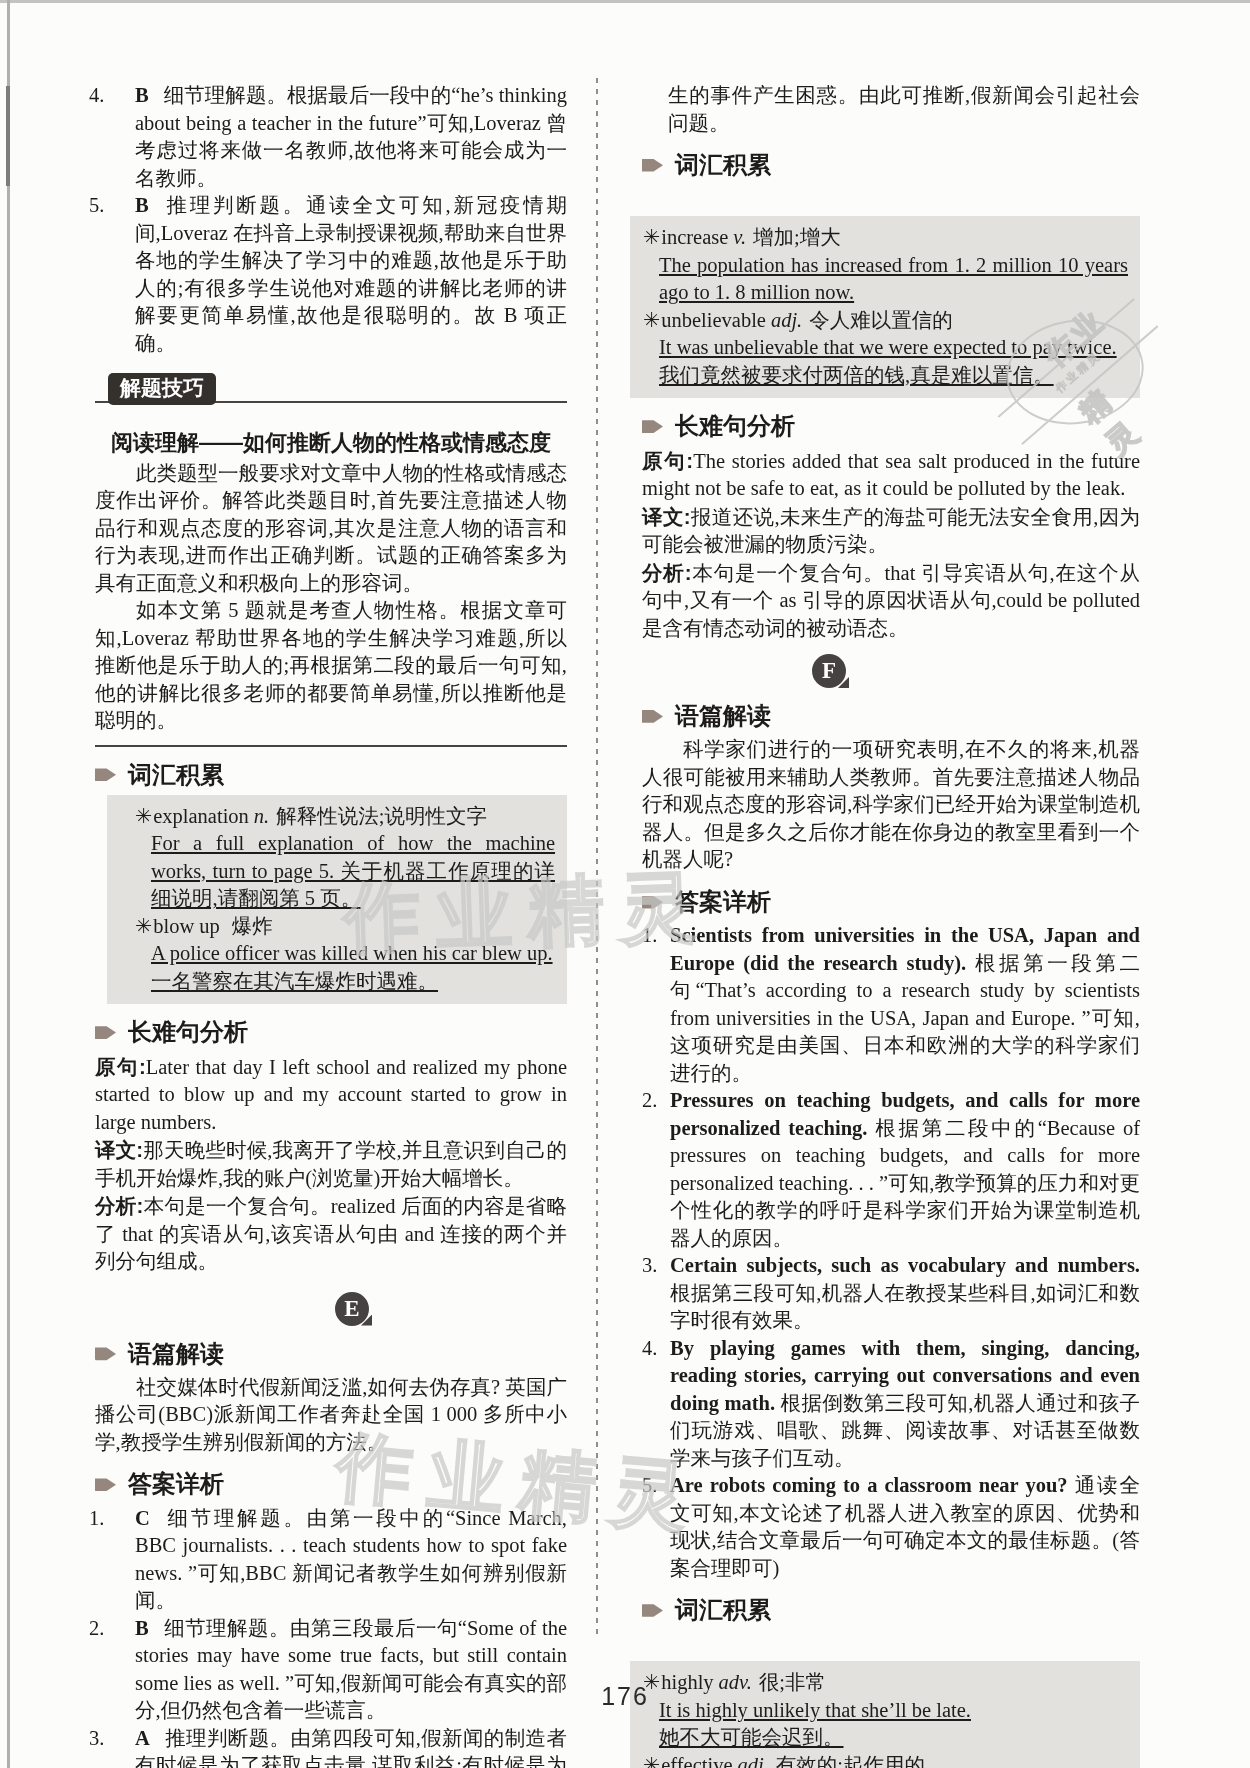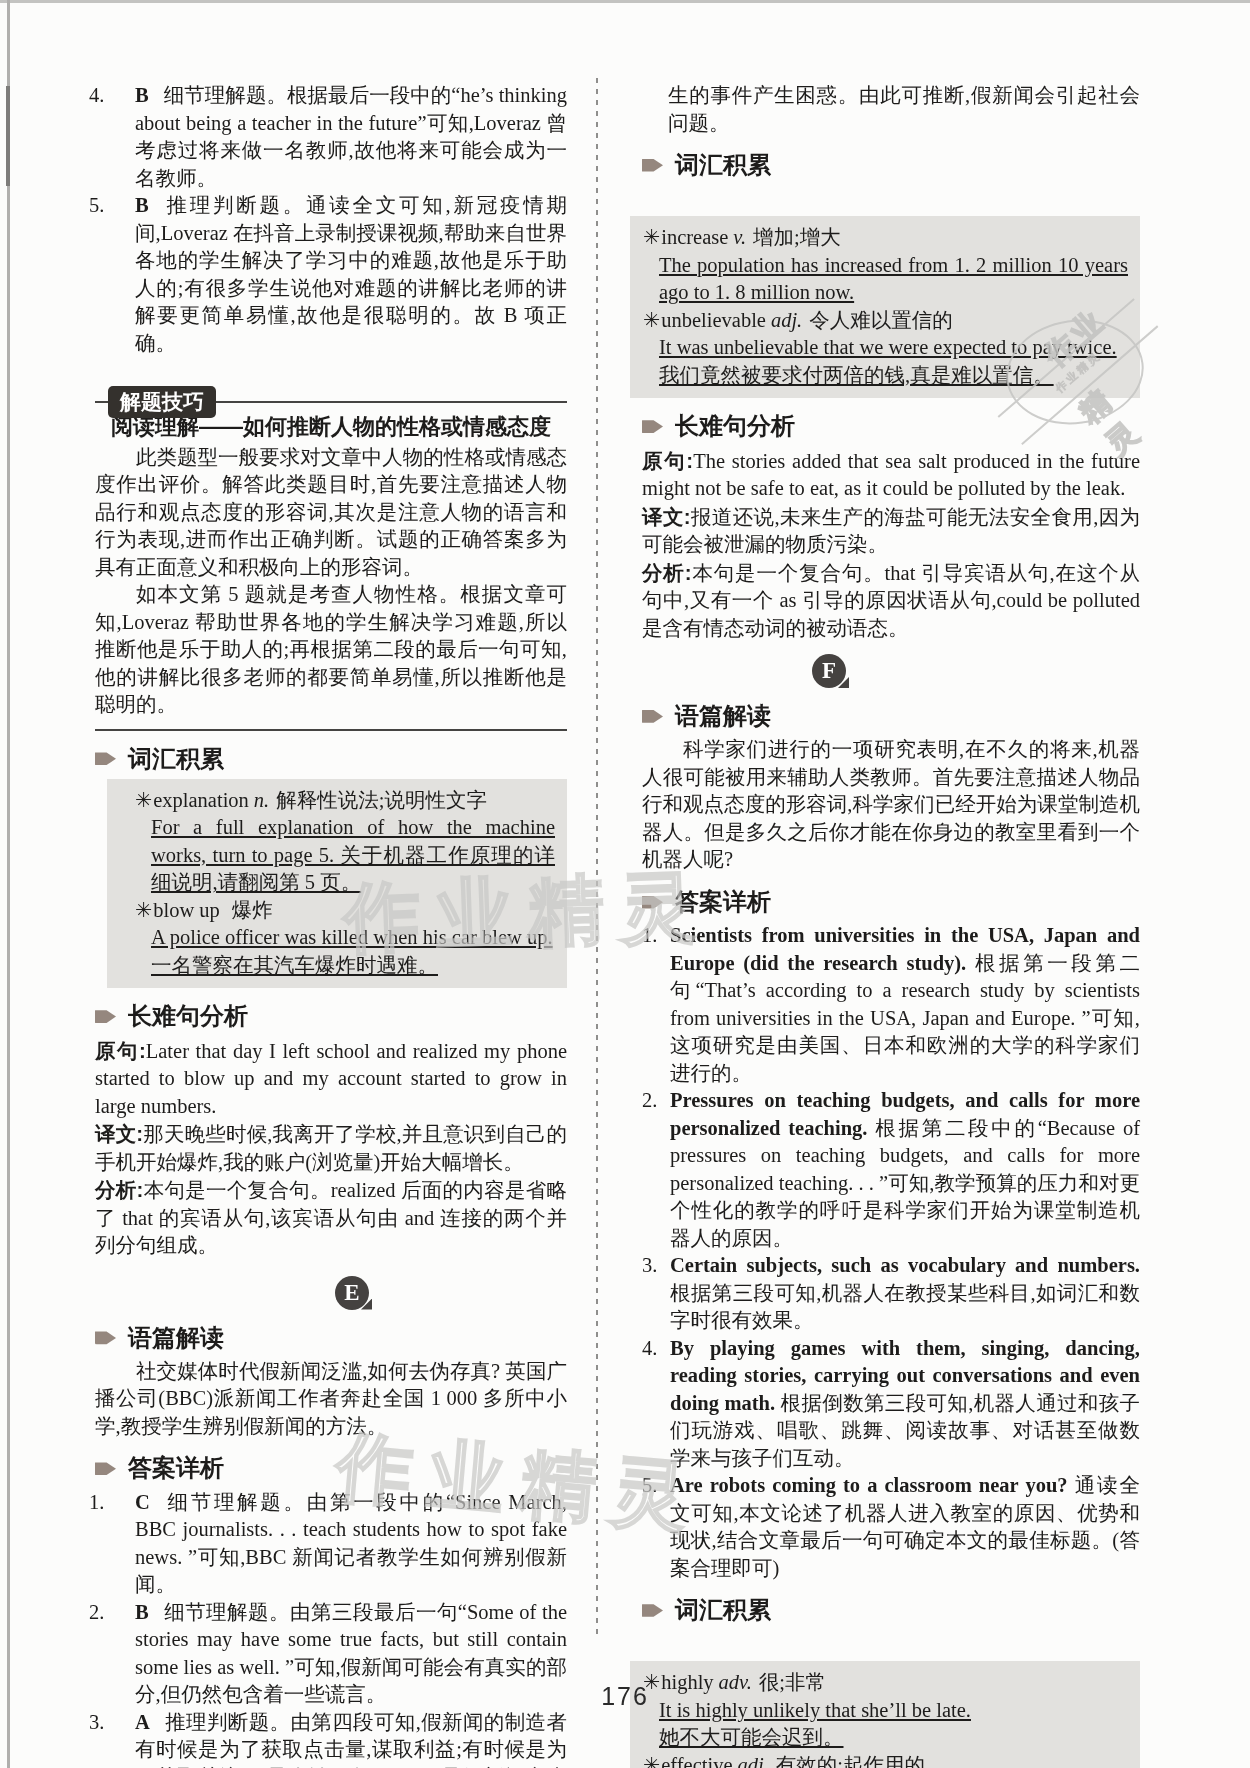--- a/index.html
+++ b/index.html
@@ -30,26 +30,25 @@
   .ans-item .ans{margin-right:15px;}
   .r-item{position:relative;padding-left:28px;margin:0;}
   .r-item .num{position:absolute;left:0;top:0;}
   .cont-para{padding-left:26px;}
 
   
   .skill-section{margin-top:14px;border-bottom:2px solid #454442;padding-bottom:10px;}
   .skill-head{border-bottom:2px solid #454442;height:30px;padding-left:13px;}
   .skill-badge{
     display:inline-block;background:#34312d;color:#ffffff;
-    font-family:Liberation Sans, sans-serif;font-weight:bold;
+    font-family:Liberation Serif, serif;font-weight:bold;
     font-size:21px;line-height:21px;padding:5px 12px 6px;border-radius:5px;
     transform:translateY(2px);
-    margin-top:13px;
-  }
-  .skill-title{text-align:center;font-size:22px;margin:10px 0 3px;text-indent:0;}
+  }
+  .skill-title{text-align:center;font-size:22px;margin:26px 0 3px;text-indent:0;}
 
   
   .sec-head{margin:11px 0 5px;line-height:30px;white-space:nowrap;}
   .sec-head .label{font-size:24px;vertical-align:middle;}
   .marker{
     display:inline-block;width:21px;height:15px;margin-right:12px;vertical-align:middle;
     background:#95877e;border-radius:2px;
     clip-path:polygon(0 8%,55% 8%,100% 50%,55% 92%,0 92%);
   }
 

